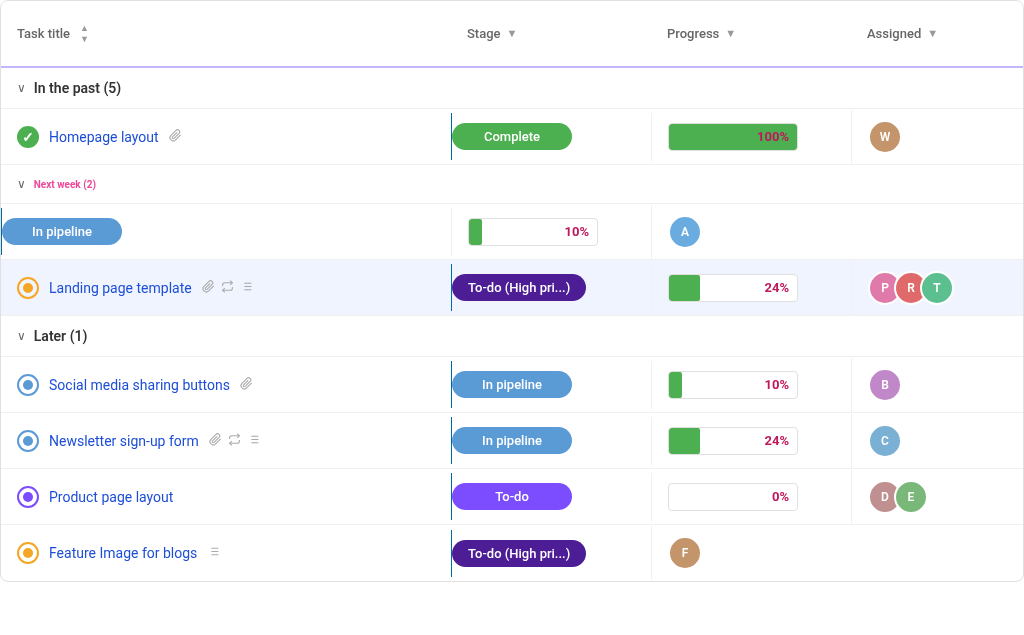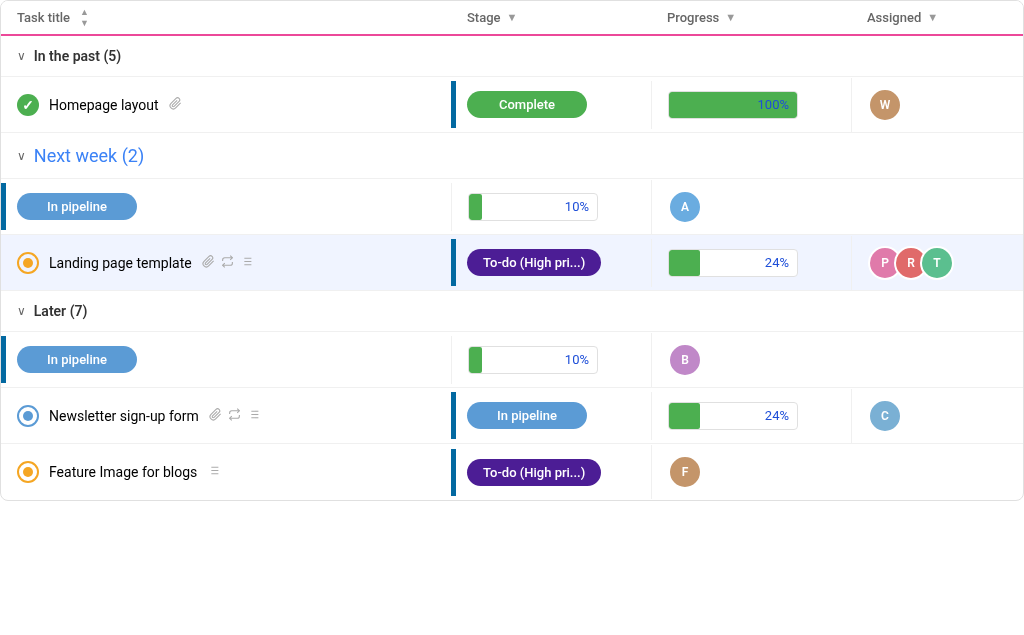--- a/index.html
+++ b/index.html
@@ -16,22 +16,22 @@
       width: 100%;
       border: 1px solid #e0e0e0;
       border-radius: 8px;
       overflow: hidden;
     }
 
     .table-header {
       display: grid;
       grid-template-columns: 450px 200px 200px 170px;
       background: #fff;
-      border-bottom: 2px solid #ec4899;
-      padding: 0 0;
+      border-bottom: 2px solid #c4b5fd;
+      padding: 16px 0;
     }
 
     .header-cell {
       display: flex;
       align-items: center;
       gap: 6px;
       padding: 6px 16px;
       font-size: 13px;
       color: #666;
       font-weight: 500;
@@ -95,38 +95,38 @@
       background: transparent;
     }
 
     .task-icon.todo {
       border: 2px solid #7c4dff;
       background: transparent;
     }
 
     .task-title {
       font-size: 14px;
-      color: #000000;
+      color: #1d4ed8;
       font-weight: 400;
     }
 
     .task-icons-row {
       display: flex;
       align-items: center;
       gap: 6px;
     }
 
     .icon-small {
       color: #aaa;
       font-size: 13px;
     }
 
     .stage-cell {
-      padding: 10px 11px;
-      border-left: 5px solid #0369a1;
+      padding: 10px 0;
+      border-left: 1px solid #0369a1;
       display: flex;
       align-items: center;
     }
 
     .stage-badge {
       padding: 6px 16px;
       border-radius: 20px;
       font-size: 13px;
       font-weight: 500;
       color: #fff;
@@ -161,22 +161,22 @@
     .progress-bar-fill {
       height: 100%;
       background: #4caf50;
       border-radius: 2px;
     }
 
     .progress-label {
       position: absolute;
       right: 8px;
       font-size: 13px;
-      font-weight: 400;
-      color: #1d4ed8;
+      font-weight: 700;
+      color: #be185d;
     }
 
     .assigned-cell {
       padding: 10px 16px;
       border-left: 1px solid #f0f0f0;
       display: flex;
       align-items: center;
     }
 
     .avatar-group {
@@ -284,21 +284,21 @@
           </div>
         </div>
         <div class="assigned-cell">
           <div class="avatar-group">
             <div class="avatar av1" style="background: rgb(196, 149, 106); font-size: 12px;">W</div>
           </div>
         </div>
       </div>
       <div class="group-header">
     <span style="color:#666;font-size:12px;">∨</span>
-    <span style="font-size:18px;font-weight:400;color:#3b82f6;">Next week (2)</span>
+    <span style="font-size:10px;font-weight:700;color:#ec4899;">Next week (2)</span>
   </div>
       <div class="task-row">
         <div class="stage-cell">
           <div class="stage-badge in-pipeline">In pipeline</div>
         </div>
         <div class="progress-cell">
           <div class="progress-bar-container">
             <div class="progress-bar-fill" style="width: 10%;"></div>
             <span class="progress-label">10%</span>
           </div>
@@ -347,23 +347,34 @@
         <div class="assigned-cell">
           <div class="avatar-group">
             <div class="avatar av4" style="background: rgb(224, 122, 170); font-size: 12px;">P</div>
             <div class="avatar av3" style="background: rgb(224, 106, 106); font-size: 12px;">R</div>
             <div class="avatar av5" style="background: rgb(91, 191, 143); font-size: 12px;">T</div>
           </div>
         </div>
       </div>
       <div class="group-header">
     <span style="color:#666;font-size:12px;">∨</span>
-    <span style="font-size:14px;font-weight:600;color:#333;">Later (7)</span>
+    <span style="font-size:14px;font-weight:600;color:#333;">Later (1)</span>
   </div>
       <div class="task-row">
+        <div class="task-cell">
+          <div class="task-icon in-pipeline">
+            <span class="inner-circle blue"></span>
+          </div>
+          <span class="task-title">Social media sharing buttons</span>
+          <span class="task-icons-row">
+            <span class="icon-small" style="font-size: 13px; color: rgb(170, 170, 170);"><svg width="13" height="13" viewBox="0 0 24 24" fill="none" stroke="#aaa" stroke-width="2">
+                <path d="M21.44 11.05l-9.19 9.19a6 6 0 0 1-8.49-8.49l9.19-9.19a4 4 0 0 1 5.66 5.66l-9.2 9.19a2 2 0 0 1-2.83-2.83l8.49-8.48"></path>
+              </svg></span>
+          </span>
+        </div>
         <div class="stage-cell">
           <div class="stage-badge in-pipeline">In pipeline</div>
         </div>
         <div class="progress-cell">
           <div class="progress-bar-container">
             <div class="progress-bar-fill" style="width: 10%;"></div>
             <span class="progress-label">10%</span>
           </div>
         </div>
         <div class="assigned-cell">
@@ -403,20 +414,43 @@
         </div>
         <div class="progress-cell">
           <div class="progress-bar-container">
             <div class="progress-bar-fill" style="width: 24%;"></div>
             <span class="progress-label">24%</span>
           </div>
         </div>
         <div class="assigned-cell">
           <div class="avatar-group">
             <div class="avatar av7" style="background: rgb(122, 176, 212); font-size: 12px;">C</div>
+          </div>
+        </div>
+      </div>
+      <div class="task-row">
+        <div class="task-cell">
+          <div class="task-icon todo">
+            <span class="inner-circle purple"></span>
+          </div>
+          <span class="task-title">Product page layout</span>
+        </div>
+        <div class="stage-cell">
+          <div class="stage-badge todo">To-do</div>
+        </div>
+        <div class="progress-cell">
+          <div class="progress-bar-container">
+            <div class="progress-bar-fill" style="width: 0%;"></div>
+            <span class="progress-label">0%</span>
+          </div>
+        </div>
+        <div class="assigned-cell">
+          <div class="avatar-group">
+            <div class="avatar av8" style="background: rgb(192, 144, 144); font-size: 12px;">D</div>
+            <div class="avatar av9" style="background: rgb(122, 184, 122); font-size: 12px;">E</div>
           </div>
         </div>
       </div>
       <div class="task-row">
         <div class="task-cell">
           <div class="task-icon todo-high">
             <span class="inner-circle orange"></span>
           </div>
           <span class="task-title">Feature Image for blogs</span>
           <span class="task-icons-row">

